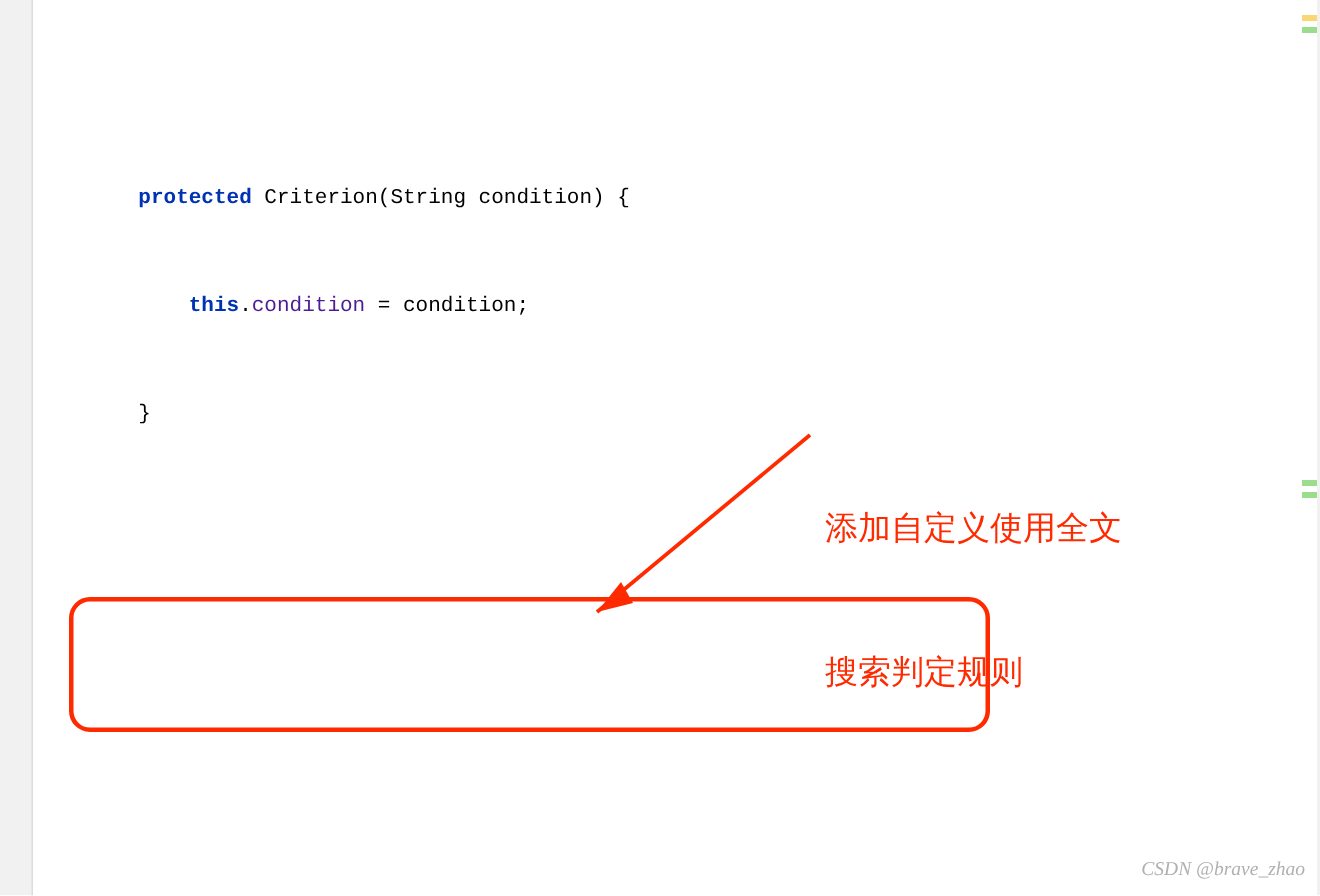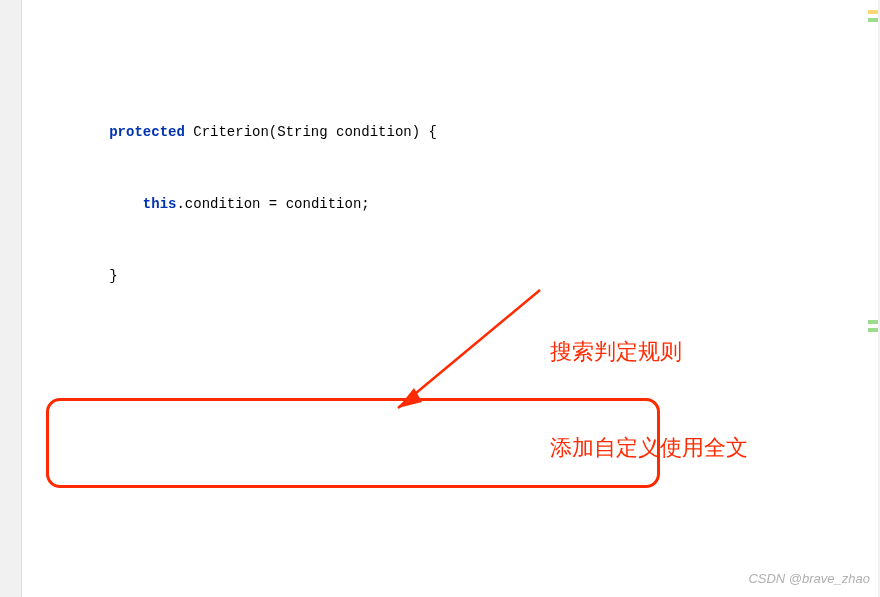--- a/index.html
+++ b/index.html
@@ -18,23 +18,23 @@
     left: 0; top: 0; bottom: 0;
     width: 22px;
     background: #f1f1f1;
     border-right: 1px solid #dcdcdc;
   }
   .code-area {
     position: absolute;
     left: 22px; right: 0; top: 0;
     white-space: pre;
   }
-  .line { height: 24px; padding-left: 20px; }
+  .line { height: 24px; padding-left: 3px; }
   .kw  { color: #0033b3; font-weight: 600; }
-  .fld { color: #000000; }
+  .fld { color: #4c1d95; }
 
   .red-box {
     position: absolute;
     border: 3px solid #ff2a00;
     border-radius: 14px;
     pointer-events: none;
   }
   .annotation {
     position: absolute;
     color: #ff2a00;
@@ -52,21 +52,21 @@
     height: 4px;
     background: #f8d774;
   }
   .mark-right.green { background: #9bdc8d; }
 
   .watermark {
     position: absolute;
     right: 10px;
     bottom: 6px;
     color: #b0b0b0;
-    font-family: Liberation Sans, sans-serif;
+    font-family: Liberation Serif, serif;
     font-size: 13px;
     font-style: italic;
   }
 
   .tiny-border {
     position: absolute;
     right: 0; top: 0; bottom: 0;
     width: 2px;
     background: #f1f1f1;
   }
@@ -101,22 +101,22 @@
 </div>
 
 <div class="red-box" style="left:46px; top:398px; width:614px; height:90px;"></div>
 
 <svg class="arrow" style="left:370px; top:280px; width:180px; height:150px;" viewBox="0 0 180 150">
   <line x1="170" y1="10" x2="28" y2="128" stroke="#ff2a00" stroke-width="2.5"></line>
   <polygon points="28,128 44,108 52,122" fill="#ff2a00"></polygon>
 </svg>
 
 <div class="annotation" style="left:550px; top:272px;">
+  <div>添加自定义使用全文</div>
   <div>搜索判定规则</div>
-  <div>添加自定义使用全文</div>
 </div>
 
 <div class="mark-right" style="top:10px;"></div>
 <div class="mark-right green" style="top:18px;"></div>
 <div class="mark-right green" style="top:320px;"></div>
 <div class="mark-right green" style="top:328px;"></div>
 
 <div class="watermark">CSDN @brave_zhao</div>
 
 </body></html>

